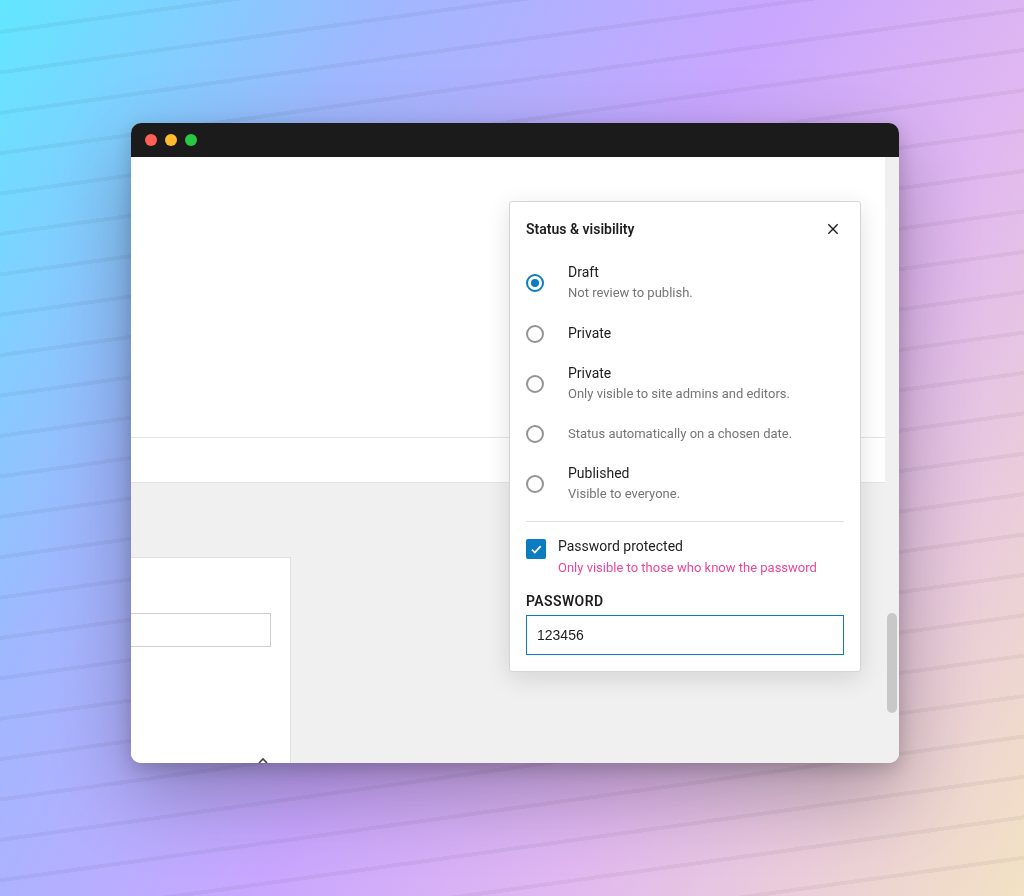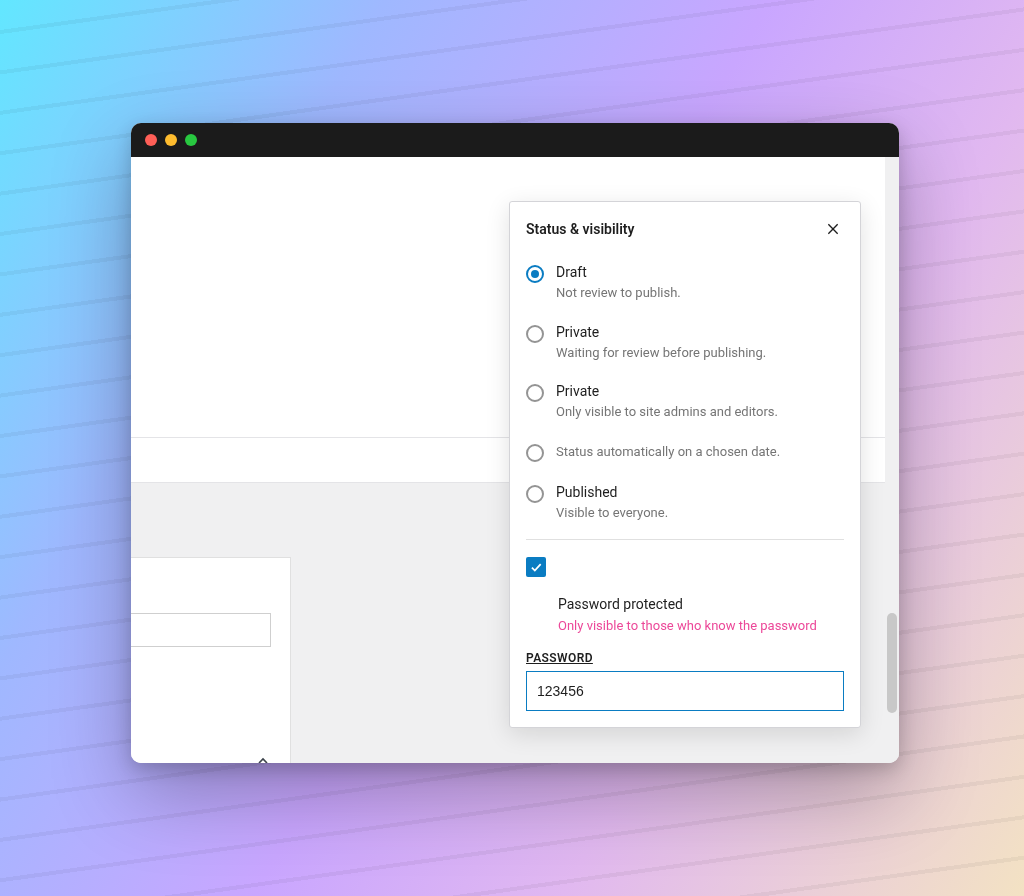--- a/index.html
+++ b/index.html
@@ -94,21 +94,21 @@
   }
   .popover-title {
     font-size: 14px; font-weight: 600; color: #1e1e1e;
   }
   .close-btn {
     width: 22px; height: 22px; display: flex; align-items: center; justify-content: center;
     color: #1e1e1e; cursor: pointer; font-size: 18px; line-height: 1;
   }
 
   .option {
-    display: flex; gap: 12px; align-items: flex-start;
+    display: flex; gap: 24px; align-items: center;
     padding: 10px 0 12px 0;
   }
   .radio {
     flex: 0 0 18px; width: 18px; height: 18px; border-radius: 50%;
     border: 2px solid #949494; margin-top: 1px;
     position: relative;
     cursor: pointer;
   }
   .radio.selected {
     border-color: #0a7cc2;
@@ -127,28 +127,27 @@
     display: flex; gap: 12px; align-items: flex-start;
     padding: 6px 0 4px 0;
   }
   .checkbox {
     flex: 0 0 20px; width: 20px; height: 20px; border-radius: 2px;
     background: #0a7cc2; display: flex; align-items: center; justify-content: center;
     cursor: pointer; margin-top: 1px;
   }
   .checkbox svg { width: 14px; height: 14px; stroke: #fff; stroke-width: 3; fill: none; }
   .check-text { display: flex; flex-direction: column; gap: 6px; }
-  .check-label { font-size: 14px; color: #1e1e1e; margin-top: 40px; }
+  .check-label { font-size: 14px; color: #1e1e1e; }
   .check-desc  { font-size: 13px; color: #ec4899; }
 
   .field-label {
-    font-size: 12px; letter-spacing: 0.4px; font-weight: 600;
+    font-size: 14px; letter-spacing: 0.4px; font-weight: 600;
     color: #1e1e1e; margin-top: 14px; margin-bottom: 6px;
     text-transform: uppercase;
-    text-decoration: underline;
   }
   .password-input {
     width: 100%; height: 40px;
     border: 1.6px solid #0a7cc2;
     padding: 8px 10px;
     font-size: 14px; color: #1e1e1e;
     outline: none;
   }
 </style>
 </head>
@@ -195,21 +194,20 @@
         <div class="opt-text">
           <div class="opt-label">Draft</div>
           <div class="opt-desc">Not review to publish.</div>
         </div>
       </div>
 
       <div class="option">
         <div class="radio"></div>
         <div class="opt-text">
           <div class="opt-label">Private</div>
-          <div class="opt-desc">Waiting for review before publishing.</div>
         </div>
       </div>
 
       <div class="option">
         <div class="radio"></div>
         <div class="opt-text">
           <div class="opt-label">Private</div>
           <div class="opt-desc">Only visible to site admins and editors.</div>
         </div>
       </div>

